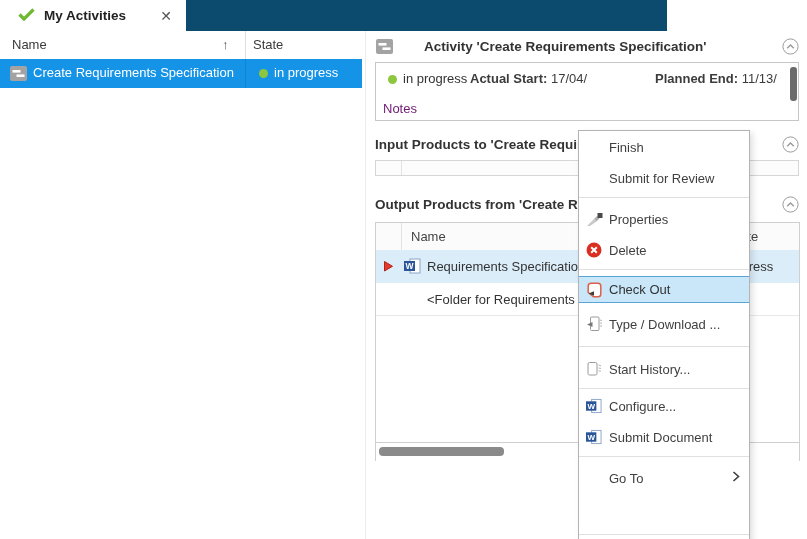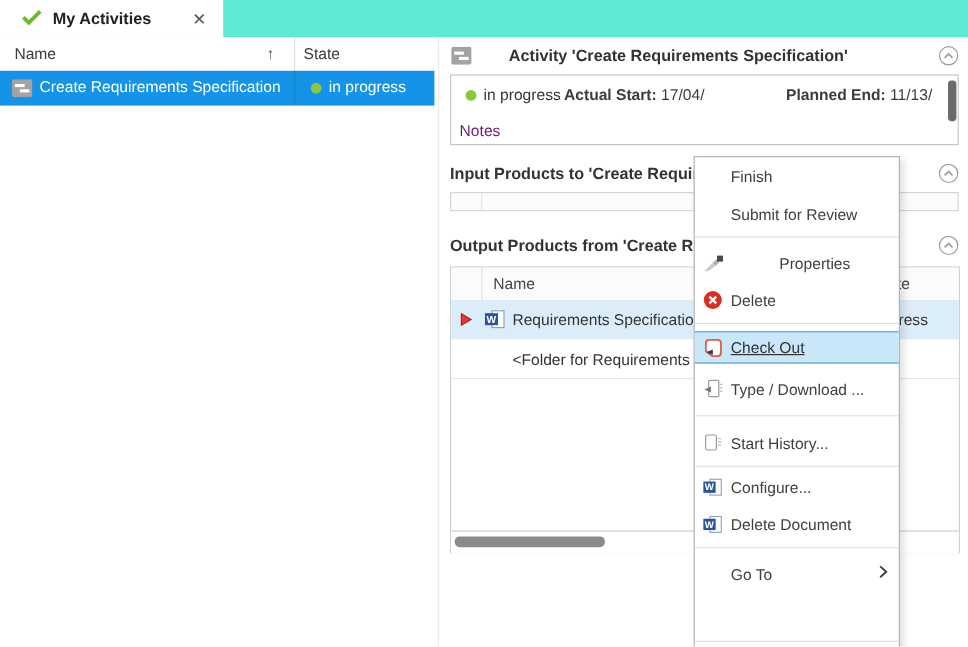--- a/index.html
+++ b/index.html
@@ -1,20 +1,20 @@
 <!DOCTYPE html>
 <html><head>
 <meta charset="utf-8">
 <style>
   html,body{margin:0;padding:0;background:#fff;}
   .root{position:relative;width:807px;height:539px;background:#fff;overflow:hidden;
         font-family:"Liberation Sans",sans-serif;font-size:13px;color:#333;}
 
   
-  .tabbar{position:absolute;left:0;top:0;width:807px;height:31px;background:#5eead4;}
+  .tabbar{position:absolute;left:0;top:0;width:667px;height:31px;background:#0c4a6e;}
   .tab{position:absolute;left:0;top:0;width:186px;height:31px;background:#fff;
        display:flex;align-items:center;box-sizing:border-box;padding:0 14px 0 18px;}
   .tab-label{font-weight:600;color:#222;font-size:13.5px;margin-left:9px;white-space:nowrap;}
   .tab-close{margin-left:auto;color:#555;font-size:14px;line-height:14px;}
 
   
   .lt-header{position:absolute;left:0;top:31px;width:362px;height:28px;background:#fff;
              border-bottom:1px solid #e6e6e6;}
   .lt-header .col-name{position:absolute;left:12px;top:6px;color:#3a3a3a;}
   .lt-header .sort{position:absolute;left:222px;top:6px;color:#555;font-size:13px;}
@@ -64,21 +64,21 @@
   .otable .hscroll{position:absolute;left:0;right:0;top:219px;height:18px;border-top:1px solid #cfcfcf;background:#fff;}
   .otable .hthumb{position:absolute;left:3px;top:4px;width:125px;height:9px;border-radius:4px;background:#8a8a8a;}
 
   
   .cmenu{position:absolute;left:578px;top:130px;width:172px;height:414px;background:#fff;
          border:1px solid #b3b3b3;box-sizing:border-box;box-shadow:3px 3px 6px rgba(0,0,0,0.12);}
   .mi{position:absolute;left:0;right:0;height:28px;display:flex;align-items:center;
       padding-left:30px;box-sizing:border-box;color:#3f3f3f;white-space:nowrap;}
   .mi .ic{position:absolute;left:6px;top:50%;transform:translateY(-50%);width:18px;height:18px;
           display:flex;align-items:center;justify-content:center;}
-  .mi.hl{background:#c9e7f8;border-top:1px solid #58a6d8;border-bottom:1px solid #58a6d8;height:27px;color:#333;text-decoration:underline;}
+  .mi.hl{background:#c9e7f8;border-top:1px solid #58a6d8;border-bottom:1px solid #58a6d8;height:27px;color:#333;}
   .mi .subarr{position:absolute;right:9px;top:50%;transform:translateY(-50%);}
   .msep{position:absolute;left:0;right:0;height:1px;background:#e0e0e0;}
 </style>
 </head>
 <body>
 
 <div class="root">
 
   <div class="tabbar">
     <div class="tab">
@@ -187,21 +187,21 @@
   </div>
 
   <div class="cmenu">
     <div class="mi" style="top:33px;">
       <span>Submit for Review</span>
     </div>
     <div class="mi" style="top:2px;">
       <span>Finish</span>
     </div>
     <div class="msep" style="top:66px;"></div>
-    <div class="mi" style="top:74px;justify-content:center;">
+    <div class="mi" style="top:74px;">
       <span class="ic">
         <svg width="17" height="15" viewBox="0 0 17 15">
             <path d="M1 14 L8 7 L10.5 9.5 L4 14 Z" fill="#c9c9c9"></path>
             <path d="M8 7 L11 4 L13.5 6.5 L10.5 9.5 Z" fill="#b0b0b0"></path>
             <rect x="11.5" y="1" width="5" height="5" fill="#4a4a4a"></rect>
           </svg>
       </span>
       <span>Properties</span>
     </div>
     <div class="mi" style="top:105px;">
@@ -255,21 +255,21 @@
       <span>Configure...</span>
     </div>
     <div class="mi" style="top:292px;">
       <span class="ic">
         <svg width="16" height="16" viewBox="0 0 17 16">
             <rect x="6" y="1" width="10" height="14" fill="#fff" stroke="#8aa4c8"></rect>
             <rect x="0" y="3" width="11" height="10" fill="#2a5699"></rect>
             <text x="5.5" y="10.8" font-size="8.5" fill="#fff" text-anchor="middle" font-weight="bold" font-family="Liberation Sans, sans-serif">W</text>
           </svg>
       </span>
-      <span>Delete Document</span>
+      <span>Submit Document</span>
     </div>
     <div class="msep" style="top:325px;"></div>
     <div class="mi" style="top:333px;">
       <span>Go To</span>
       <span class="subarr">
         <svg width="8" height="12" viewBox="0 0 8 12">
             <path d="M1.5 1.5 L6.5 6 L1.5 10.5" stroke="#3f3f3f" stroke-width="1.6" fill="none"></path>
           </svg>
       </span>
     </div>

